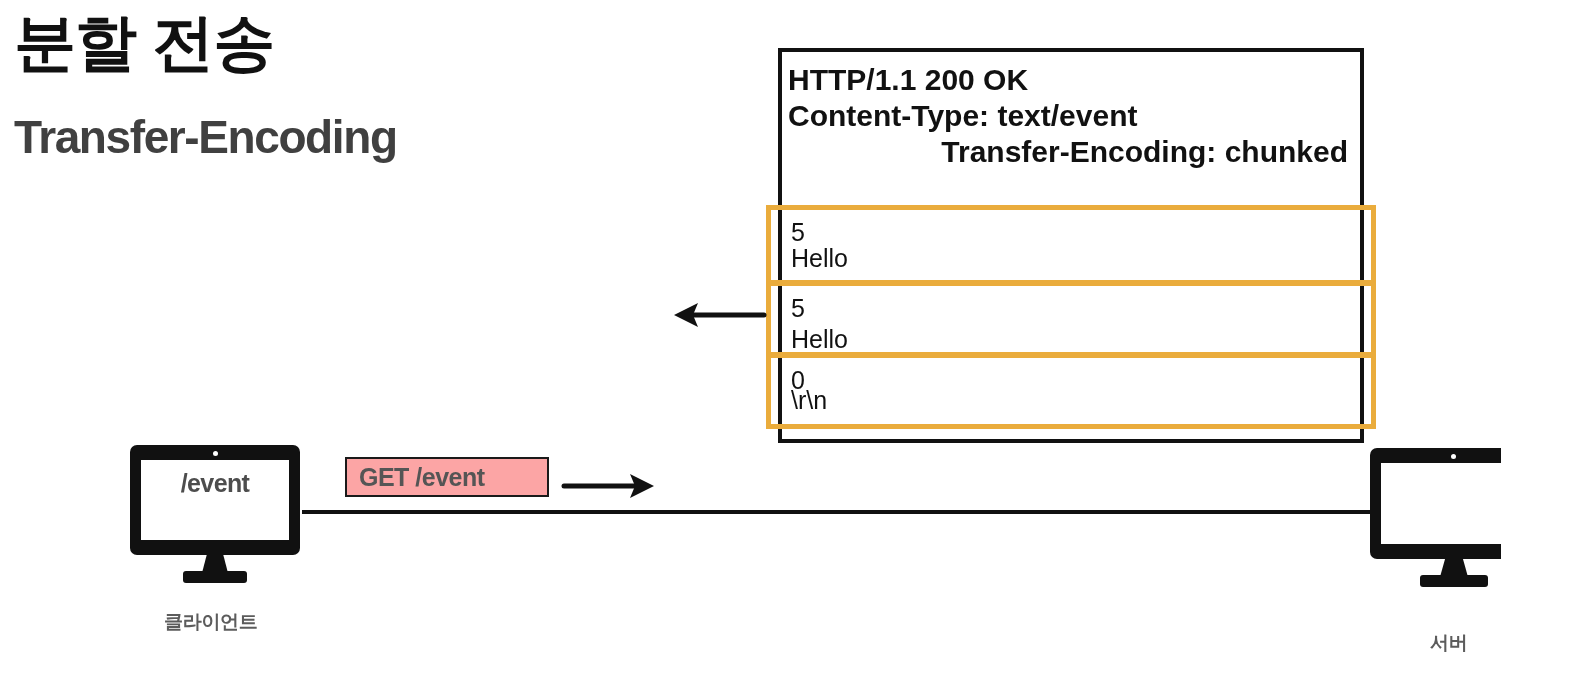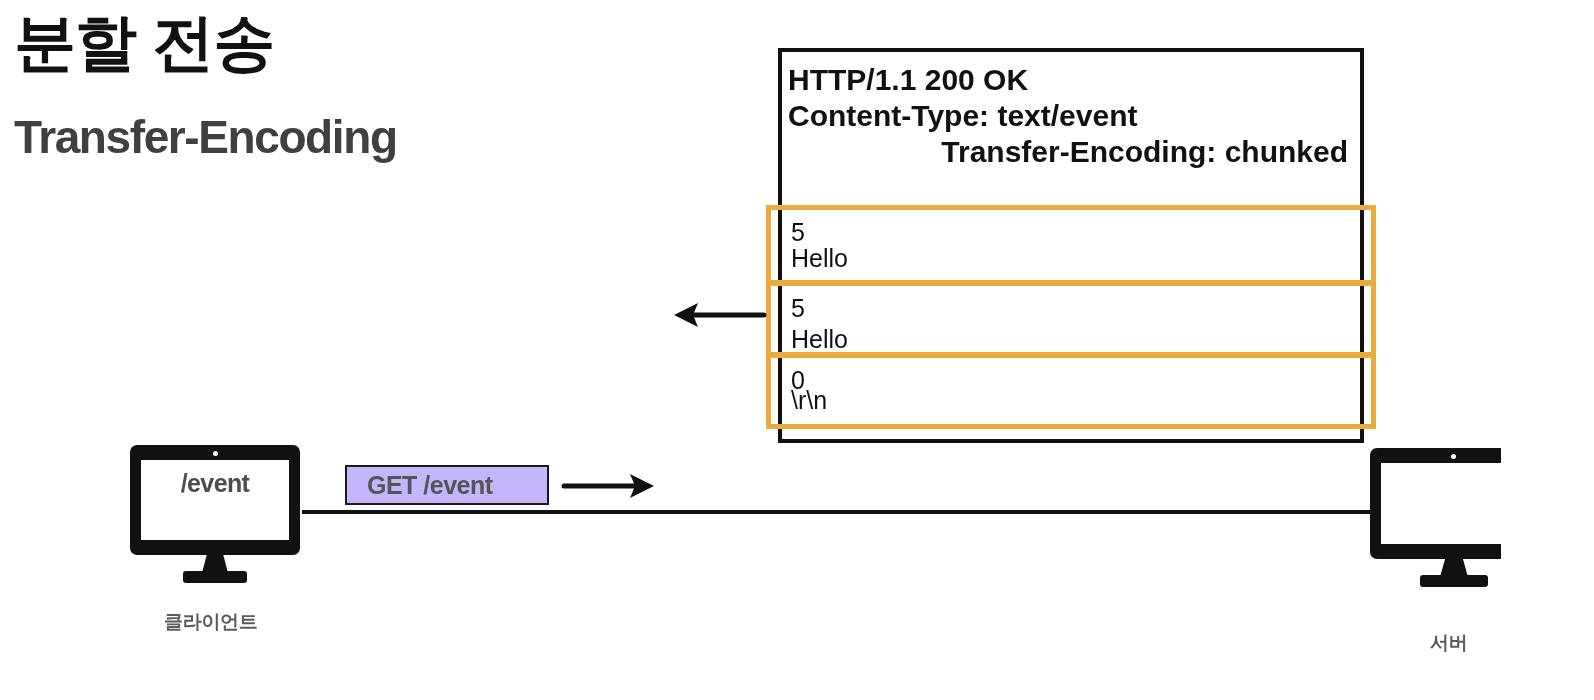--- a/index.html
+++ b/index.html
@@ -190,25 +190,24 @@
 
   
   #request-label-box {
     position: absolute;
     left: 345px;
     top: 457px;
     width: 204px;
     height: 40px;
     box-sizing: border-box;
     border: 2px solid #1a1a1a;
-    background: #c4b5fd;
+    background: #fca5a5;
     display: flex;
     align-items: center;
-    padding-left: 20px;
-    margin-top: 8px;
+    padding-left: 12px;
   }
   #request-label-text {
     font-size: 25px;
     font-weight: 700;
     color: #555555;
     letter-spacing: -0.5px;
     white-space: nowrap;
   }
 </style>
 </head>

